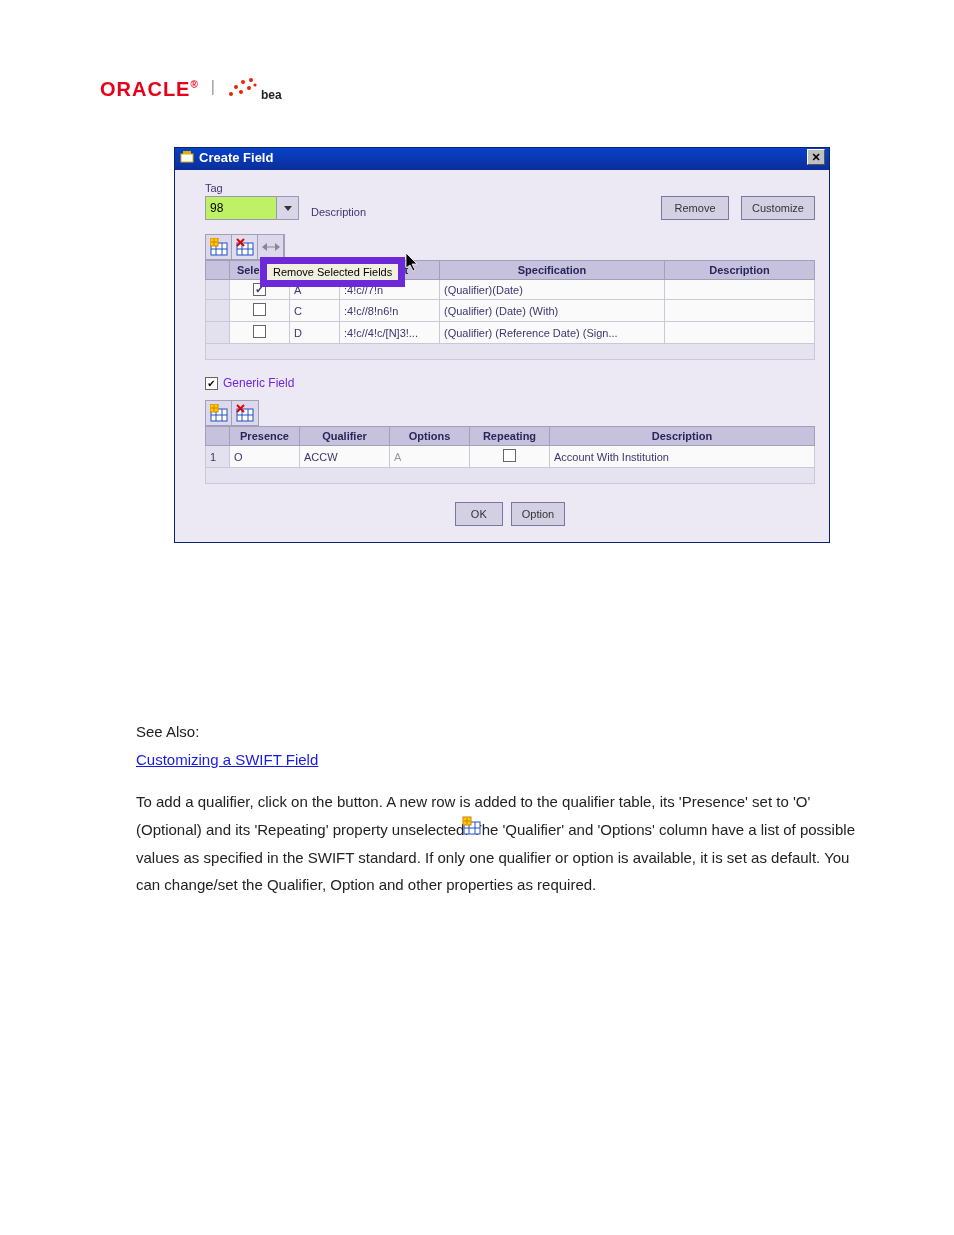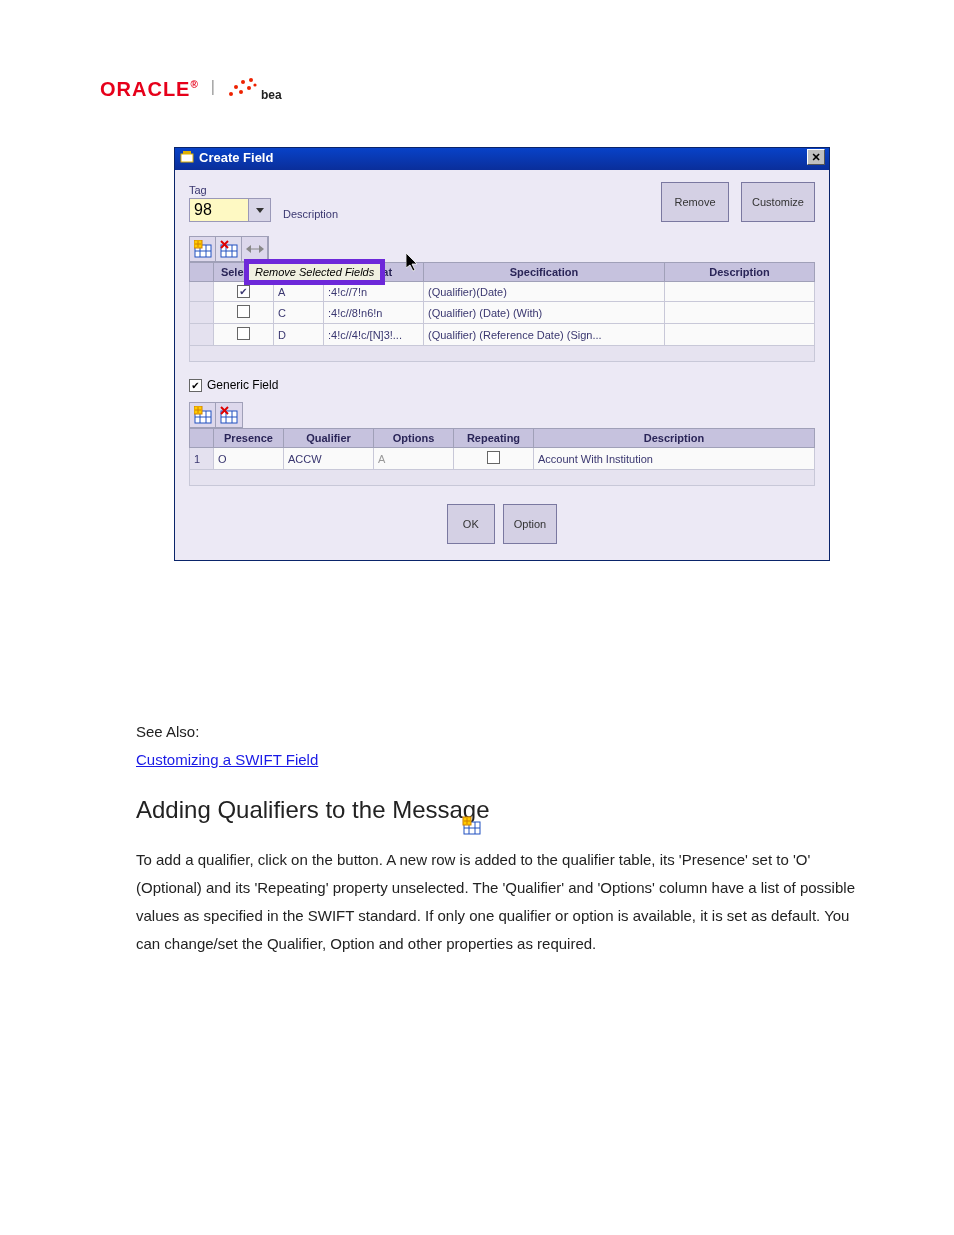--- a/index.html
+++ b/index.html
@@ -73,41 +73,41 @@
     display: flex;
     align-items: center;
     justify-content: center;
     font-weight: bold;
     color: #000;
     cursor: pointer;
     font-size: 11px;
   }
   .dialog-body {
     background: #ece9f5;
-    padding: 12px 14px 16px 14px;
+    padding: 12px 14px 16px 30px;
   }
   .toprow {
     display: flex;
     align-items: flex-end;
     gap: 12px;
     margin-bottom: 14px;
   }
   .fld { display: flex; flex-direction: column; }
   .fld-label { color: #3a3770; font-size: 11px; margin-bottom: 2px; }
   .tag-input-wrap {
     display: flex;
     border: 1px solid #9a98b8;
   }
   .tag-input {
-    width: 58px;
+    width: 70px;
     height: 22px;
     border: none;
-    background: #fef9c3;
+    background: #bef264;
     padding: 0 4px;
-    font-size: 16px;
+    font-size: 12px;
   }
   .tag-dd {
     width: 22px;
     height: 22px;
     background: #d9d6e8;
     border-left: 1px solid #9a98b8;
     display: flex;
     align-items: center;
     justify-content: center;
     cursor: pointer;
@@ -115,21 +115,21 @@
   .desc-input {
     width: 300px;
     height: 22px;
     border: 1px solid #9a98b8;
     background: #fff;
     padding: 0 4px;
     font-size: 12px;
   }
   .spacer { flex: 1; }
   .btn {
-    height: 40px;
+    height: 24px;
     min-width: 68px;
     background: #d4d0e4;
     border: 1px solid #7a78a0;
     color: #333;
     font-size: 11px;
     cursor: pointer;
     padding: 0 10px;
   }
   .toolbar {
     display: flex;
@@ -148,26 +148,25 @@
     align-items: center;
     justify-content: center;
     cursor: pointer;
   }
   .tbtn:last-child { border-right: none; }
   .tooltip {
     position: absolute;
     top: 22px;
     left: 54px;
     background: #f0f0e0;
-    border: 5px solid #6d28d9;
+    border: 7px solid #6d28d9;
     padding: 2px 6px;
     font-size: 11px;
     white-space: nowrap;
     z-index: 5;
-    font-style: italic;
   }
   .grid {
     width: 100%;
     border-collapse: collapse;
     margin-top: 0;
   }
   .grid th {
     background: #c6c2de;
     border: 1px solid #a0a0b8;
     color: #2a2558;
@@ -359,21 +358,21 @@
           <td>:4!c//4!c/[N]3!...</td>
           <td>(Qualifier) (Reference Date) (Sign...</td>
           <td></td>
         </tr>
       </tbody>
     </table>
     <div class="gridfoot"></div>
 
     <div class="generic-wrap">
       <span class="chkbox">✔</span>
-      <span style="color:#000000">Generic Field</span>
+      <span style="color:#6d28d9">Generic Field</span>
     </div>
 
     <div class="toolbar">
       <div class="tbtn">
         <svg width="18" height="18" viewBox="0 0 18 18">
           <rect x="1" y="5" width="16" height="12" fill="#fff" stroke="#2050c0"></rect>
           <line x1="1" y1="11" x2="17" y2="11" stroke="#2050c0"></line>
           <line x1="6" y1="5" x2="6" y2="17" stroke="#2050c0"></line>
           <line x1="12" y1="5" x2="12" y2="17" stroke="#2050c0"></line>
           <rect x="0" y="0" width="8" height="8" fill="#ffcc00" stroke="#d08000"></rect>
@@ -430,21 +429,20 @@
     <polygon points="0,0 0,15 4,12 7,18 9,17 6,11 11,11" fill="#000" stroke="#fff" stroke-width="0.8"></polygon>
   </svg>
 </div>
 
 <div class="doc-text" style="top:718px; width:700px">
   <span class="see-also">See Also:</span><br>
   <span class="link">Customizing a SWIFT Field</span>
 </div>
 
 <div class="doc-text" style="top:788px; width:720px">
-  <div class="heading">Adding Qualifiers to the Message</div>
   <p>
     <span>To add a qualifier, click on the </span>
     <span> button. A new row is added to the qualifier table, its 'Presence' set to 'O' (Optional) and its 'Repeating' property unselected. The 'Qualifier' and 'Options' column have a list of possible values as specified in the SWIFT standard. If only one qualifier or option is available, it is set as default. You can change/set the Qualifier, Option and other properties as required.</span>
   </p>
 </div>
 
 <span class="addicon">
   <svg width="20" height="20" viewBox="0 0 20 20">
     <rect x="2" y="6" width="16" height="12" fill="#fff" stroke="#2050c0"></rect>
     <line x1="2" y1="12" x2="18" y2="12" stroke="#2050c0"></line>

